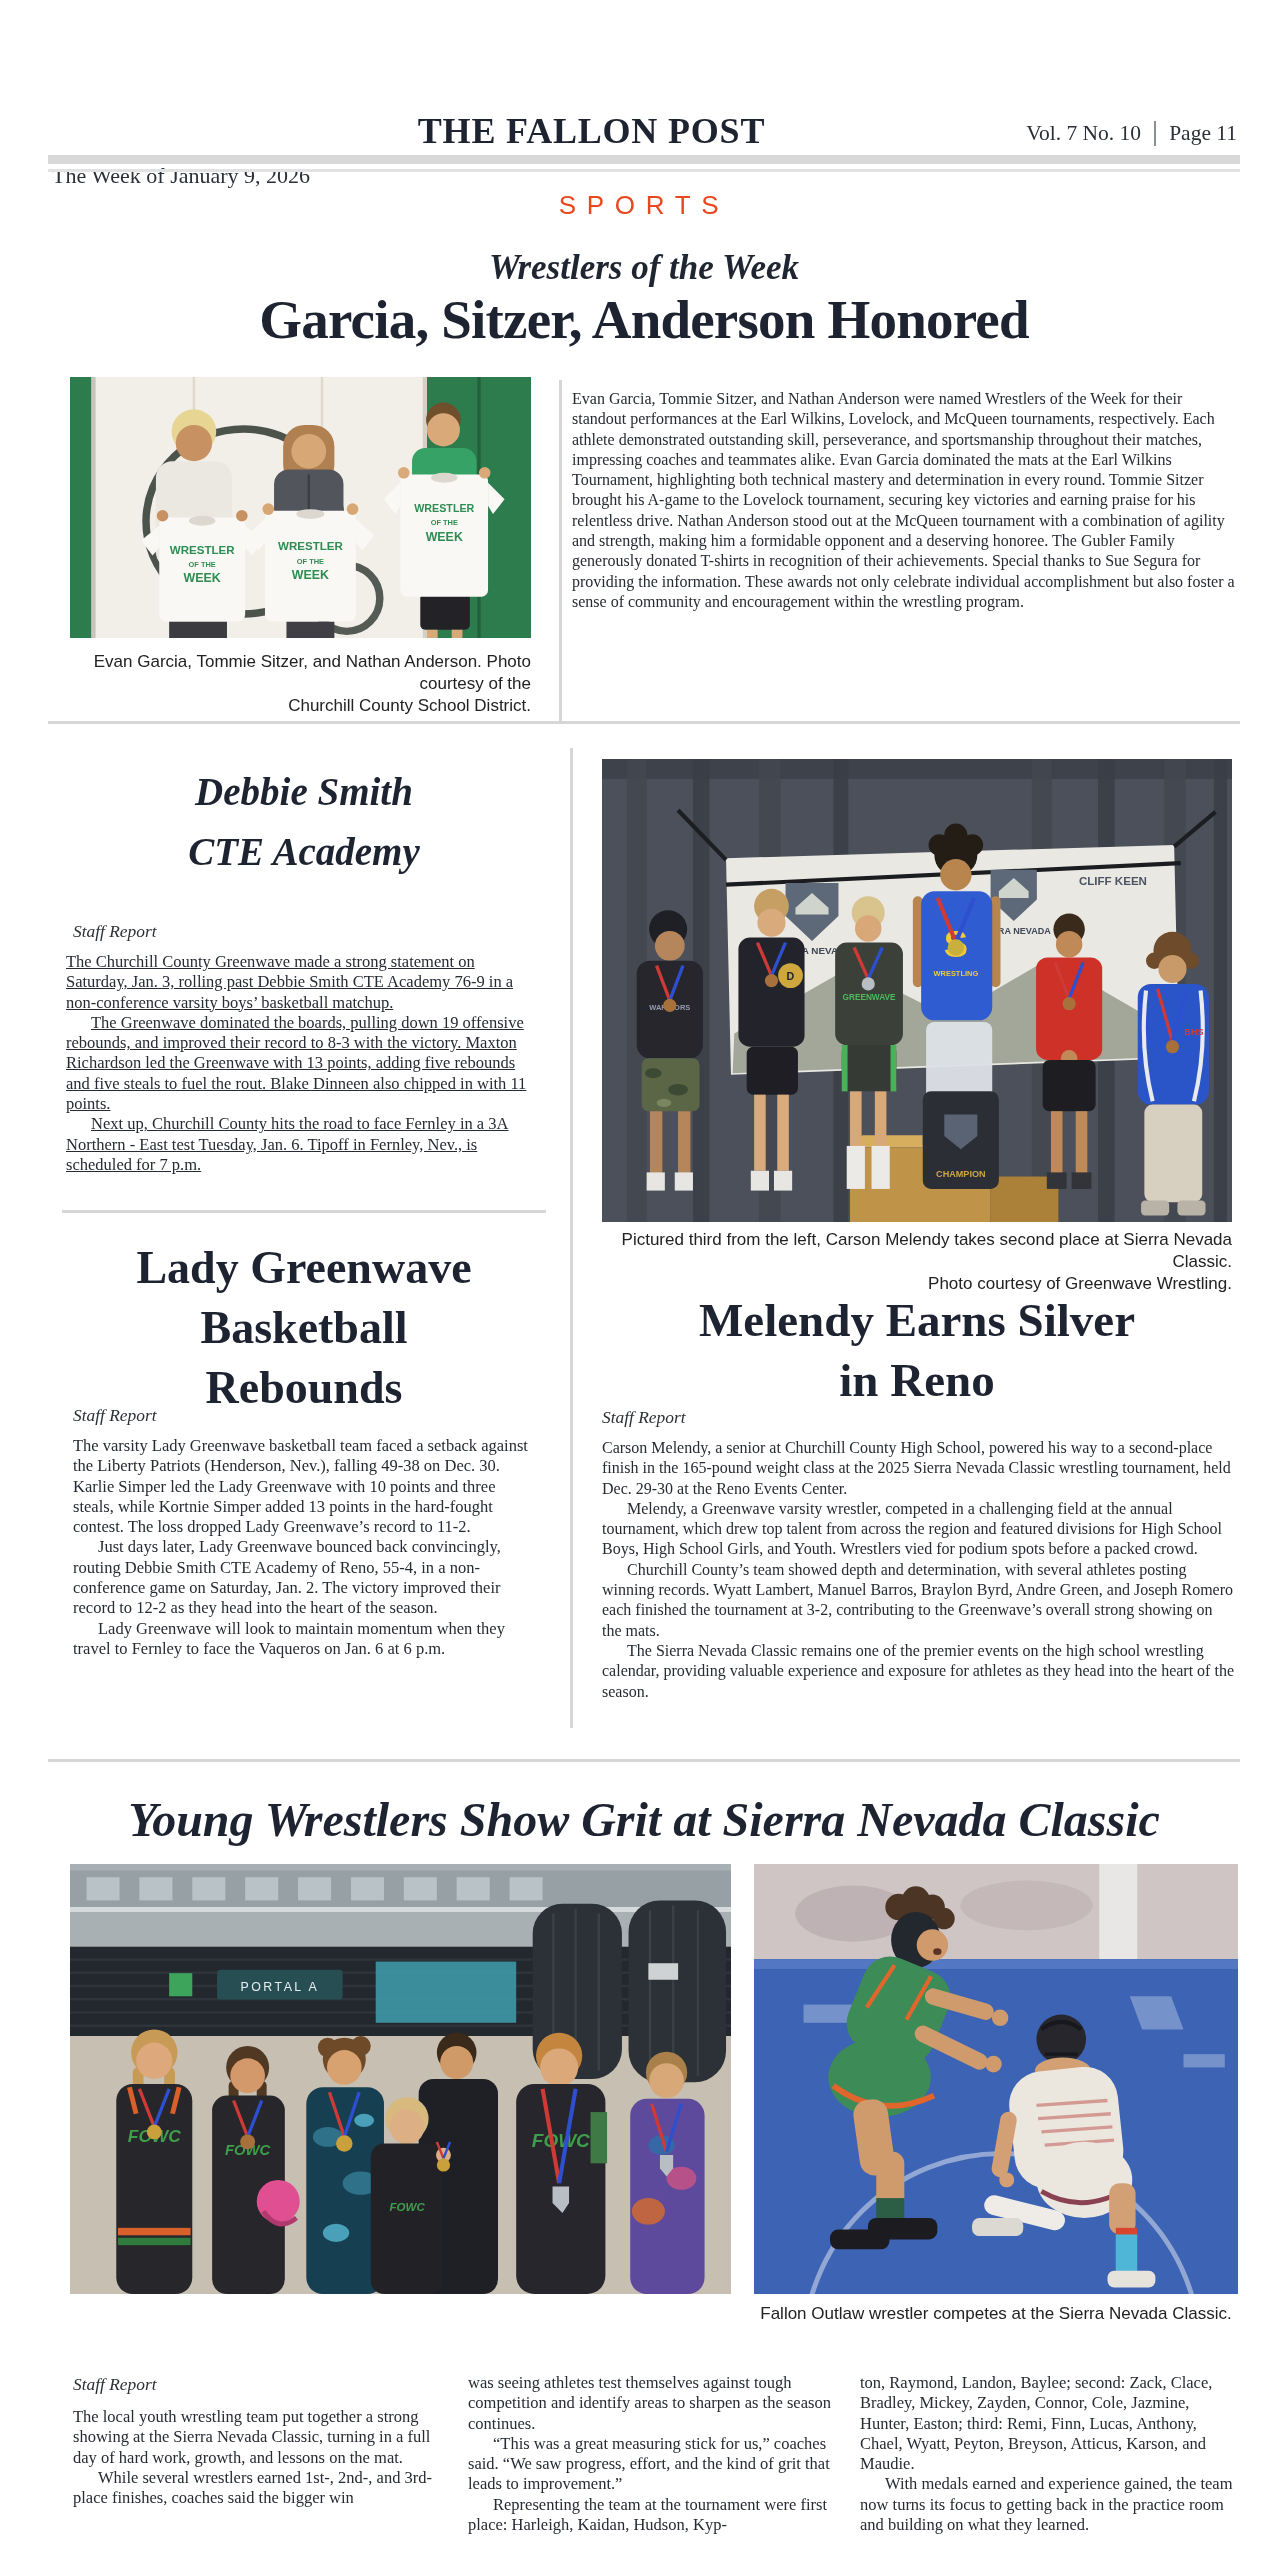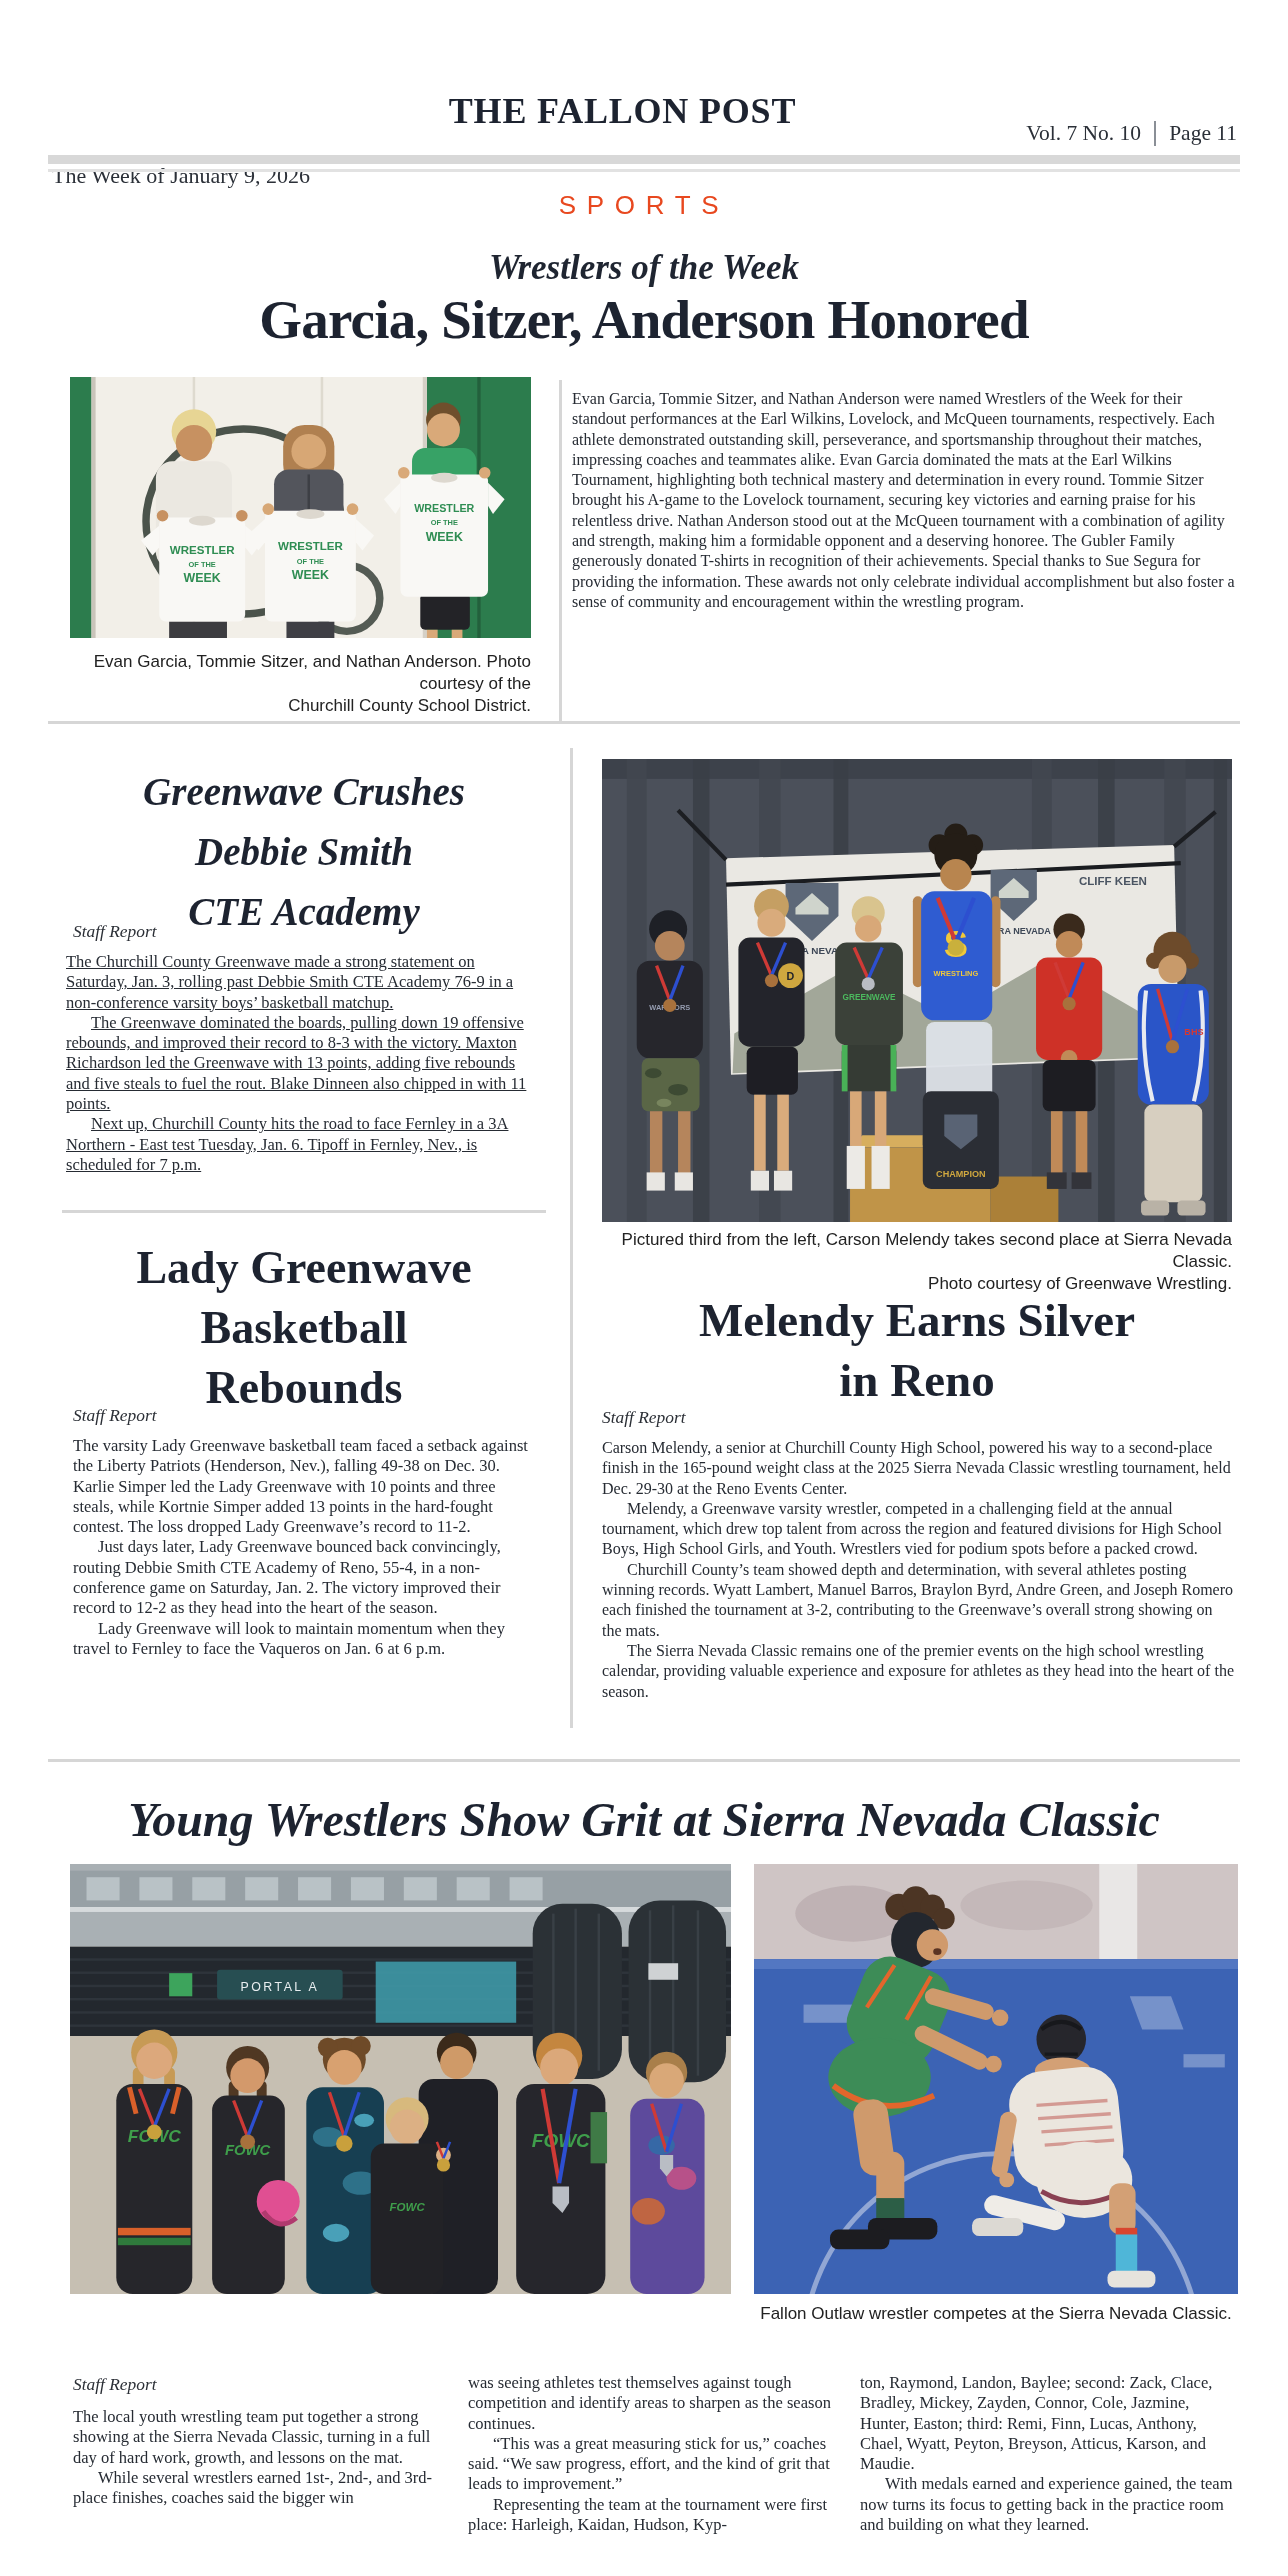--- a/index.html
+++ b/index.html
@@ -38,21 +38,21 @@
   .photo{overflow:hidden;background:#888;}
   .photo svg{display:block;width:100%;height:100%;}
   svg text{font-family:"Liberation Sans",sans-serif;}
 </style>
 </head>
 <body>
 
 <div class="page">
 
   <div class="abs dateline" style="left:52px;top:121px;margin-top:42px;">The Week of January 9, 2026</div>
-  <div class="abs masthead ctr" style="left:0;top:90px;width:1183px;padding-left:31px;">THE FALLON POST</div>
+  <div class="abs masthead ctr" style="left:0;top:110px;width:1183px;">THE FALLON POST</div>
   <div class="abs volpage" style="right:51px;top:121px;">
     <span>Vol. 7 No. 10</span>
     <span class="vbar"></span>
     <span>Page 11</span>
   </div>
   <div class="abs rule-thick" style="left:48px;top:155px;width:1192px;"></div>
   <div class="abs rule-thin" style="left:48px;top:169px;width:1192px;"></div>
 
   <div class="abs sports ctr" style="left:0;top:190px;width:1288px;">SPORTS</div>
   <div class="abs kicker ctr" style="left:0;top:248px;width:1288px;">Wrestlers of the Week</div>
@@ -130,21 +130,20 @@
 
   <div class="abs caption rgt" style="left:70px;top:651px;width:461px;">
     <div>Evan Garcia, Tommie Sitzer, and Nathan Anderson. Photo courtesy of the</div>
     <div>Churchill County School District.</div>
   </div>
 
   <div class="abs vrule" style="left:559px;top:380px;height:341px;"></div>
   <div class="abs rule-div" style="left:48px;top:721px;width:1192px;"></div>
 
   <div class="abs ctr hl-col hl-ital" style="left:62px;top:762px;width:484px;font-size:39px;line-height:60px;">
-    <div>Greenwave Crushes</div>
     <div>Debbie Smith</div>
     <div>CTE Academy</div>
   </div>
   <div class="abs byline" style="left:73px;top:921px;">Staff Report</div>
   <div class="abs bodytxt" style="left:66px;top:952px;width:463px;text-decoration:underline;">
     <p>The Churchill County Greenwave made a strong statement on Saturday, Jan. 3, rolling past Debbie Smith CTE Academy 76-9 in a non-conference varsity boys’ basketball matchup.</p>
     <p class="ind">The Greenwave dominated the boards, pulling down 19 offensive rebounds, and improved their record to 8-3 with the victory. Maxton Richardson led the Greenwave with 13 points, adding five rebounds and five steals to fuel the rout. Blake Dinneen also chipped in with 11 points.</p>
     <p class="ind">Next up, Churchill County hits the road to face Fernley in a 3A Northern - East test Tuesday, Jan. 6. Tipoff in Fernley, Nev., is scheduled for 7 p.m.</p>
   </div>
 

